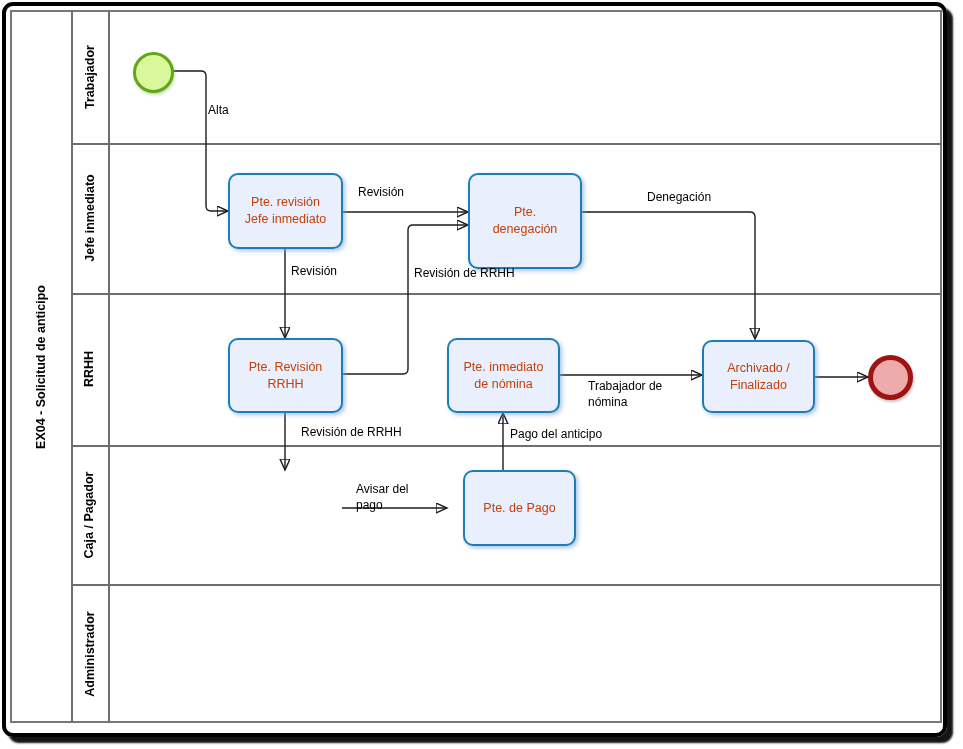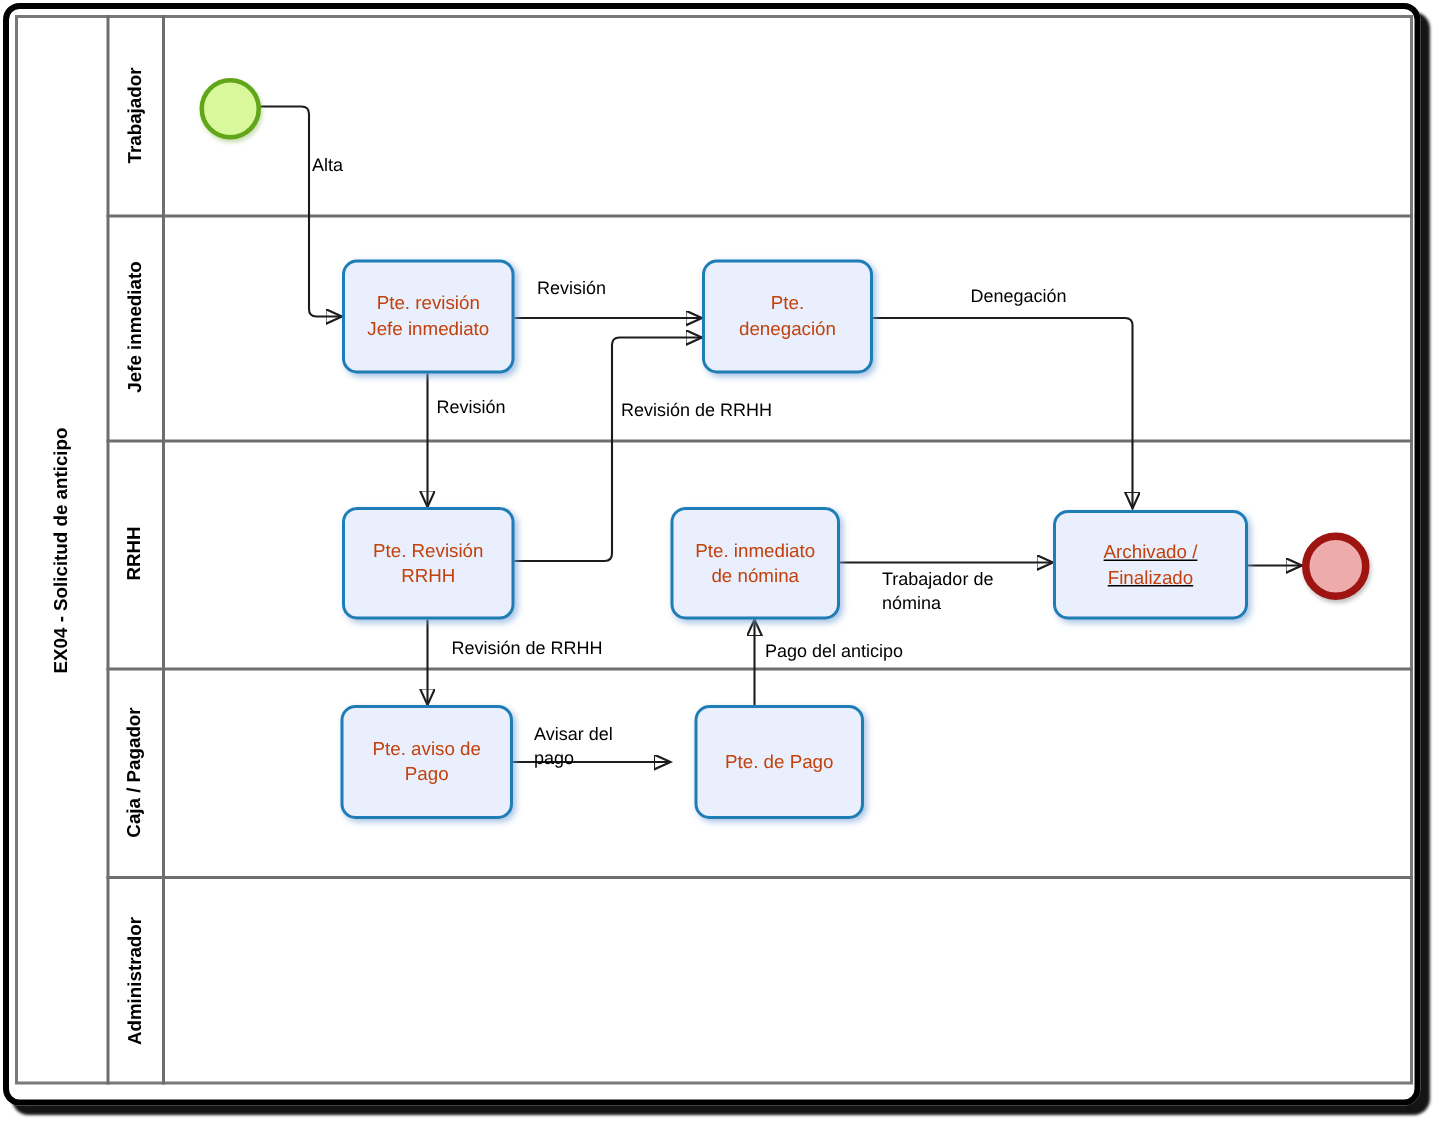--- a/index.html
+++ b/index.html
@@ -79,39 +79,35 @@
     <path d="M 815 377 L 868 377" marker-end="url(#arrow)"></path>
   </svg>
 
   <div class="event start-event"></div>
   <div class="event end-event"></div>
 
   <div class="task" style="left:228px;top:173px;width:115px;height:76px;">
     <span>Pte. revisión
 Jefe inmediato</span>
   </div>
-  <div class="task" style="left:468px;top:173px;width:114px;height:76px;">
+  <div class="task" style="left:468px;top:173px;width:114px;height:96px;">
     <span>Pte.
 denegación</span>
   </div>
   <div class="task" style="left:228px;top:338px;width:115px;height:75px;">
     <span>Pte. Revisión
 RRHH</span>
   </div>
   <div class="task" style="left:447px;top:338px;width:113px;height:75px;">
     <span>Pte. inmediato
 de nómina</span>
   </div>
-  <div class="task" style="left:702px;top:340px;width:130px;height:73px;text-decoration:underline;">
+  <div class="task" style="left:702px;top:340px;width:113px;height:73px;">
     <span>Archivado /
 Finalizado</span>
-  </div>
-  <div class="task" style="left:227px;top:470px;width:115px;height:76px;">
-    <span>Pte. aviso de
-Pago</span>
   </div>
   <div class="task" style="left:447px;top:470px;width:113px;height:76px;margin-left:16px;">
     <span>Pte. de Pago</span>
   </div>
 
   <div class="elabel" style="left:208px;top:103px;">Alta</div>
   <div class="elabel" style="left:358px;top:185px;">Revisión</div>
   <div class="elabel" style="left:291px;top:264px;">Revisión</div>
   <div class="elabel" style="left:414px;top:266px;">Revisión de RRHH</div>
   <div class="elabel" style="left:647px;top:190px;">Denegación</div>

